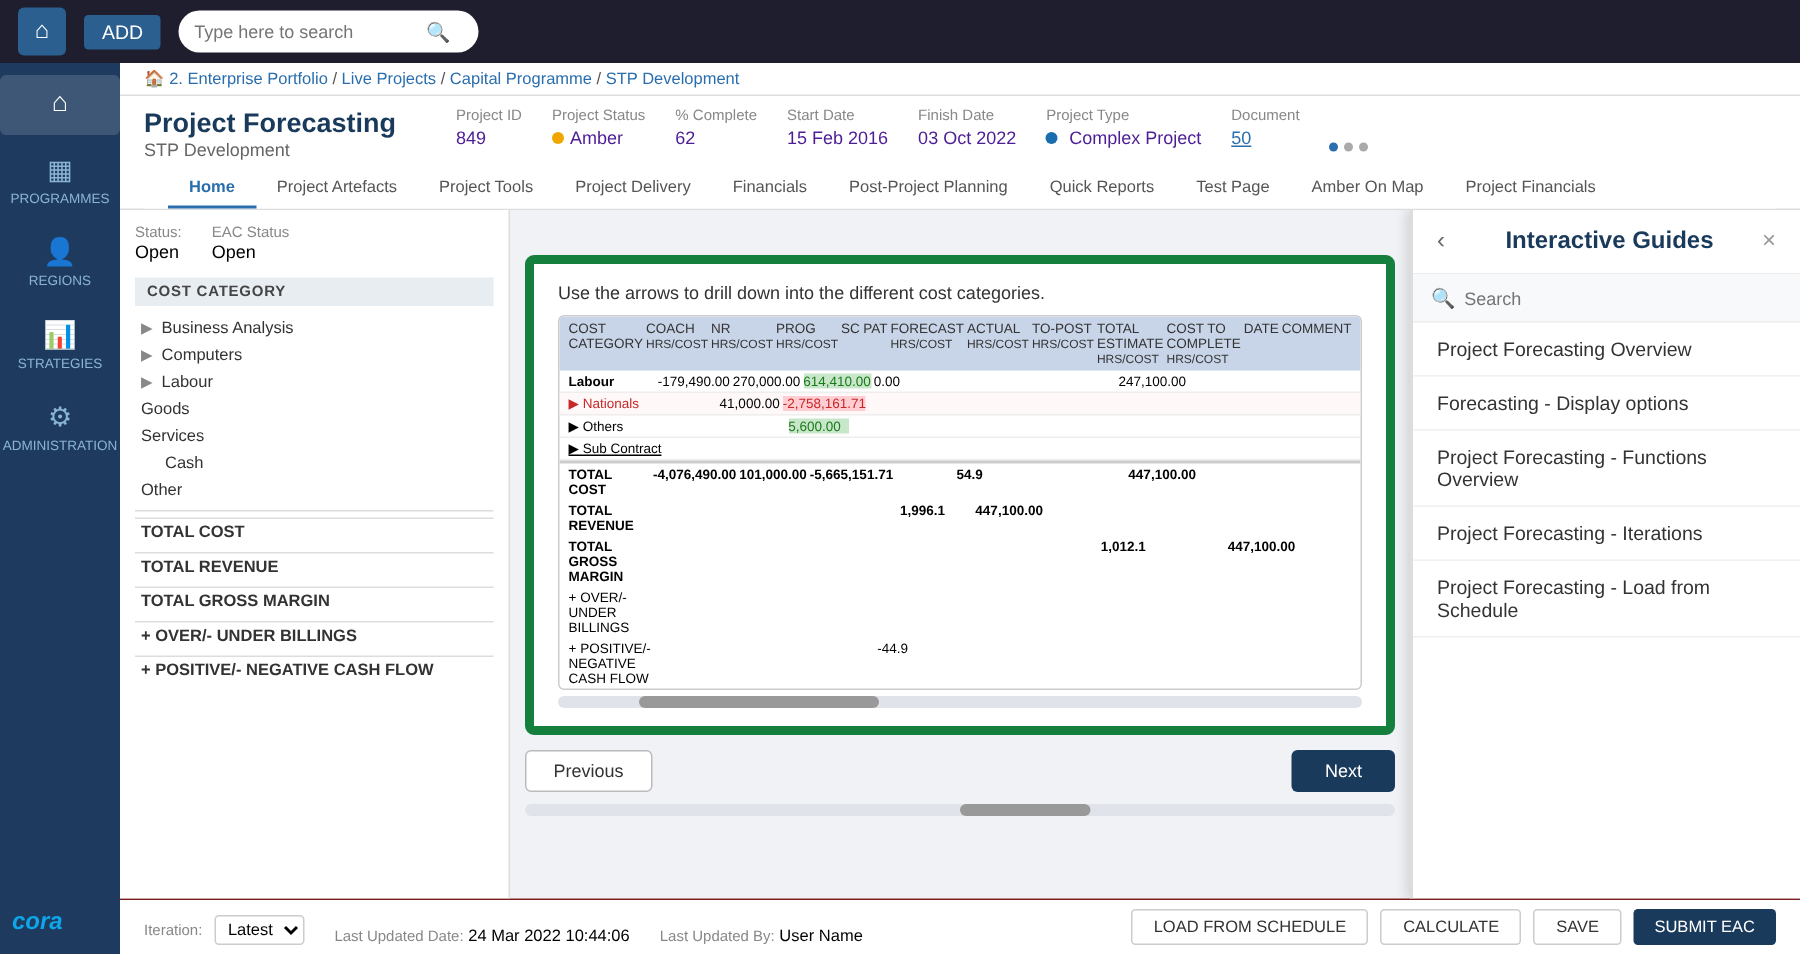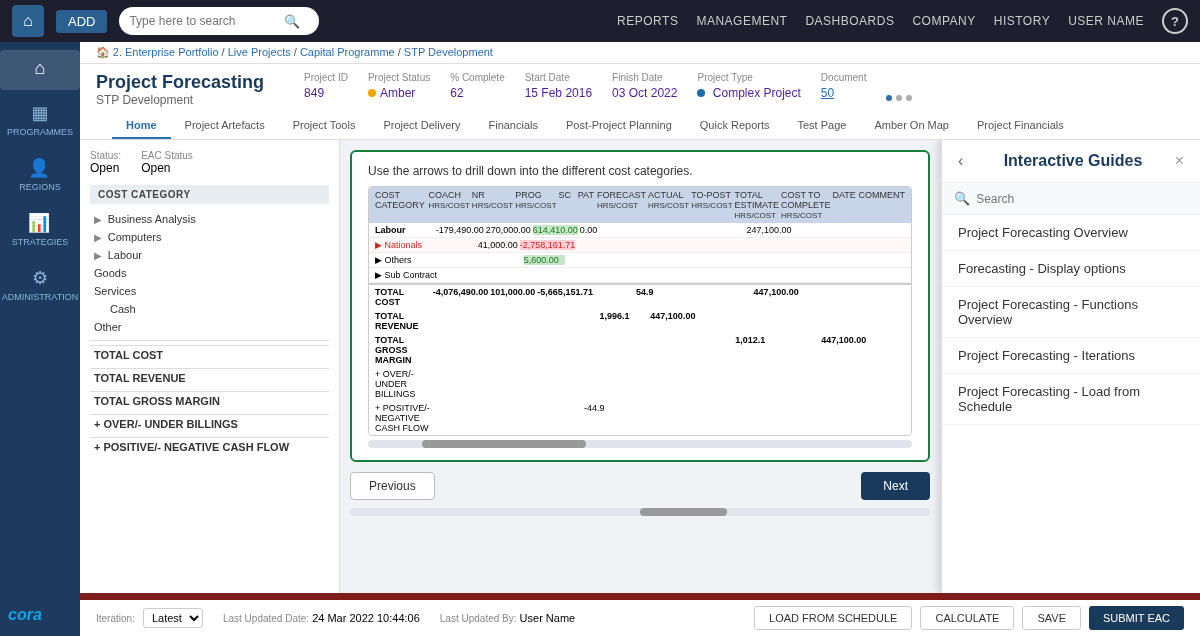--- a/index.html
+++ b/index.html
@@ -266,24 +266,25 @@
     .main-panel {
       flex: 1;
       padding: 10px;
       overflow: hidden;
       position: relative;
     }
 
     
     .tutorial-overlay {
       background: rgba(255,255,255,0.95);
-      border: 2px solid #15803d;
+      border: 6px solid #15803d;
       border-radius: 6px;
       padding: 12px 16px;
       margin-bottom: 10px;
+      margin-top: 20px;
     }
     .tutorial-text {
       font-size: 12px;
       color: #333;
       margin-bottom: 8px;
     }
     .tutorial-img {
       background: #fff;
       border: 1px solid #ccc;
       border-radius: 4px;
@@ -326,24 +327,24 @@
     .scroll-thumb {
       height: 8px;
       border-radius: 4px;
       background: #999;
       position: absolute;
     }
 
     
     .bottom-bar {
       background: #fff;
-      border-top: 7px solid #7f1d1d;
+      border-top: 1px solid #7f1d1d;
       padding: 6px 16px;
       display: flex;
-      align-items: center;
+      align-items: flex-end;
       gap: 20px;
       font-size: 11px;
     }
     .iteration-section {
       display: flex;
       align-items: center;
       gap: 8px;
     }
     .iteration-section label { color: #888; font-size: 10px; }
     .iteration-select {
@@ -440,29 +441,20 @@
 <body>
 
 <div class="top-nav">
   <div class="nav-home-btn">
     <span style="color:#fff;font-size:16px;">⌂</span>
   </div>
   <button class="nav-add-btn">ADD</button>
   <div class="nav-search">
     <input type="text" placeholder="Type here to search" style="">
     <span style="color:#888;font-size:13px;">🔍</span>
-  </div>
-  <div class="nav-right">
-    <span class="nav-link">REPORTS</span>
-    <span class="nav-link">MANAGEMENT</span>
-    <span class="nav-link">DASHBOARDS</span>
-    <span class="nav-link">COMPANY</span>
-    <span class="nav-link">HISTORY</span>
-    <span class="nav-link">USER NAME</span>
-    <div class="help-btn">?</div>
   </div>
 </div>
 
 <div class="main-layout">
 
   <div class="sidebar">
     <div class="sidebar-item active">
       <span class="sidebar-icon">⌂</span>
     </div>
     <div class="sidebar-item">
@@ -670,21 +662,21 @@
               <div style="flex:0.5;"></div>
               <div style="flex:0.5;"></div>
               <div style="flex:1;"></div>
               <div style="flex:1;"></div>
               <div style="flex:1;"></div>
               <div style="flex:1.2;"></div>
               <div style="flex:1.2;"></div>
               <div style="flex:0.7;"></div>
               <div style="flex:0.8;"></div>
             </div>
-            <div style="display:flex;font-size:9px;padding:2px 6px;border-bottom:1px solid #eee;gap:14px;">
+            <div style="display:flex;font-size:9px;padding:2px 6px;border-bottom:1px solid #eee;gap:14px;text-decoration:underline;">
               <div style="flex:1.5;">▶ Sub Contract</div>
               <div style="flex:10;"></div>
             </div>
 
             <div style="display:flex;font-size:9px;padding:2px 6px;border-top:2px solid #ccc;gap:2px;font-weight:bold;">
               <div style="flex:1.5;">TOTAL COST</div>
               <div style="flex:1;">-4,076,490.00</div>
               <div style="flex:1;">101,000.00</div>
               <div style="flex:1;">-5,665,151.71</div>
               <div style="flex:0.5;"></div>

